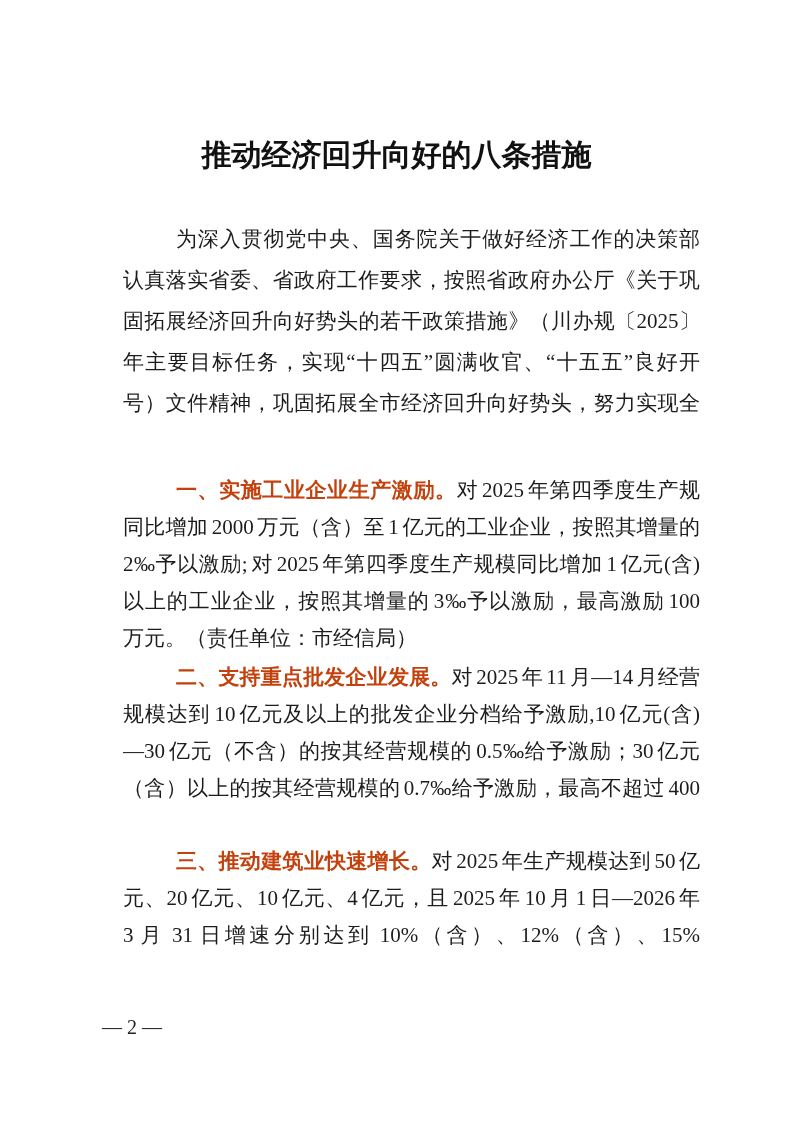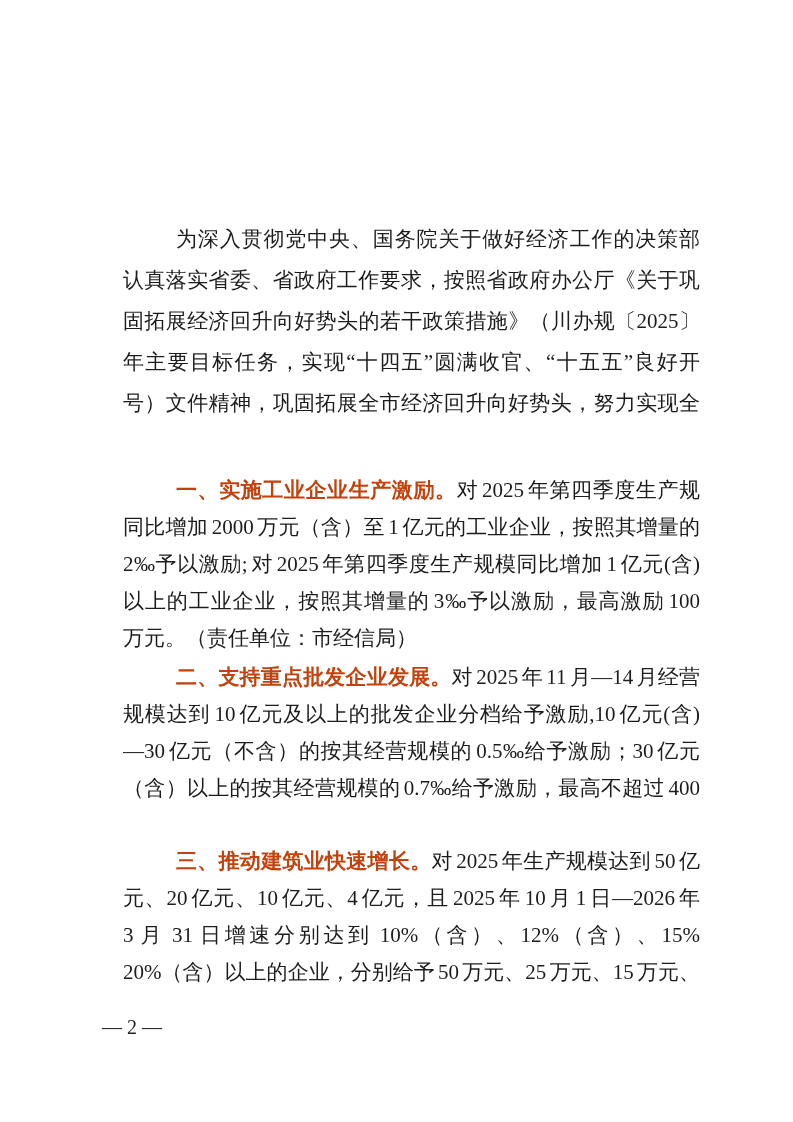--- a/index.html
+++ b/index.html
@@ -56,20 +56,21 @@
     line-height: 24px;
     color: #222222;
     font-family: "Liberation Serif", "DejaVu Serif", serif;
   }
 </style>
 </head>
 <body>
 
 <div class="page">
 
+  <h1 class="doc-title">推动经济回升向好的八条措施</h1>
 
   <div class="para p-intro" style="top:219px">
     <div class="line first">为深入贯彻党中央、国务院关于做好经济工作的决策部署，</div>
     <div class="line">认真落实省委、省政府工作要求，按照省政府办公厅《关于巩</div>
     <div class="line">固拓展经济回升向好势头的若干政策措施》（川办规〔2025〕9</div>
     <div class="line">年主要目标任务，实现“十四五”圆满收官、“十五五”良好开局，</div>
     <div class="line">号）文件精神，巩固拓展全市经济回升向好势头，努力实现全</div>
   </div>
 
   <div class="para p-measure" style="top:472px">
@@ -90,18 +91,17 @@
     <div class="line">—30 亿元（不含）的按其经营规模的 0.5‰给予激励；30 亿元</div>
     <div class="line">（含）以上的按其经营规模的 0.7‰给予激励，最高不超过 400</div>
   </div>
 
   <div class="para p-measure" style="top:843px">
     <div class="line first">
       <span class="lead">三、推动建筑业快速增长。</span><span>对 2025 年生产规模达到 50 亿</span>
     </div>
     <div class="line">元、20 亿元、10 亿元、4 亿元，且 2025 年 10 月 1 日—2026 年</div>
     <div class="line">3 月 31 日增速分别达到 10%（含）、12%（含）、15%（含）、</div>
-    <div class="line">20%（含）以上的企业，分别给予 50 万元、25 万元、15 万元、</div>
   </div>
 
   <div class="page-footer">— 2 —</div>
 
 </div>
 
 </body></html>

